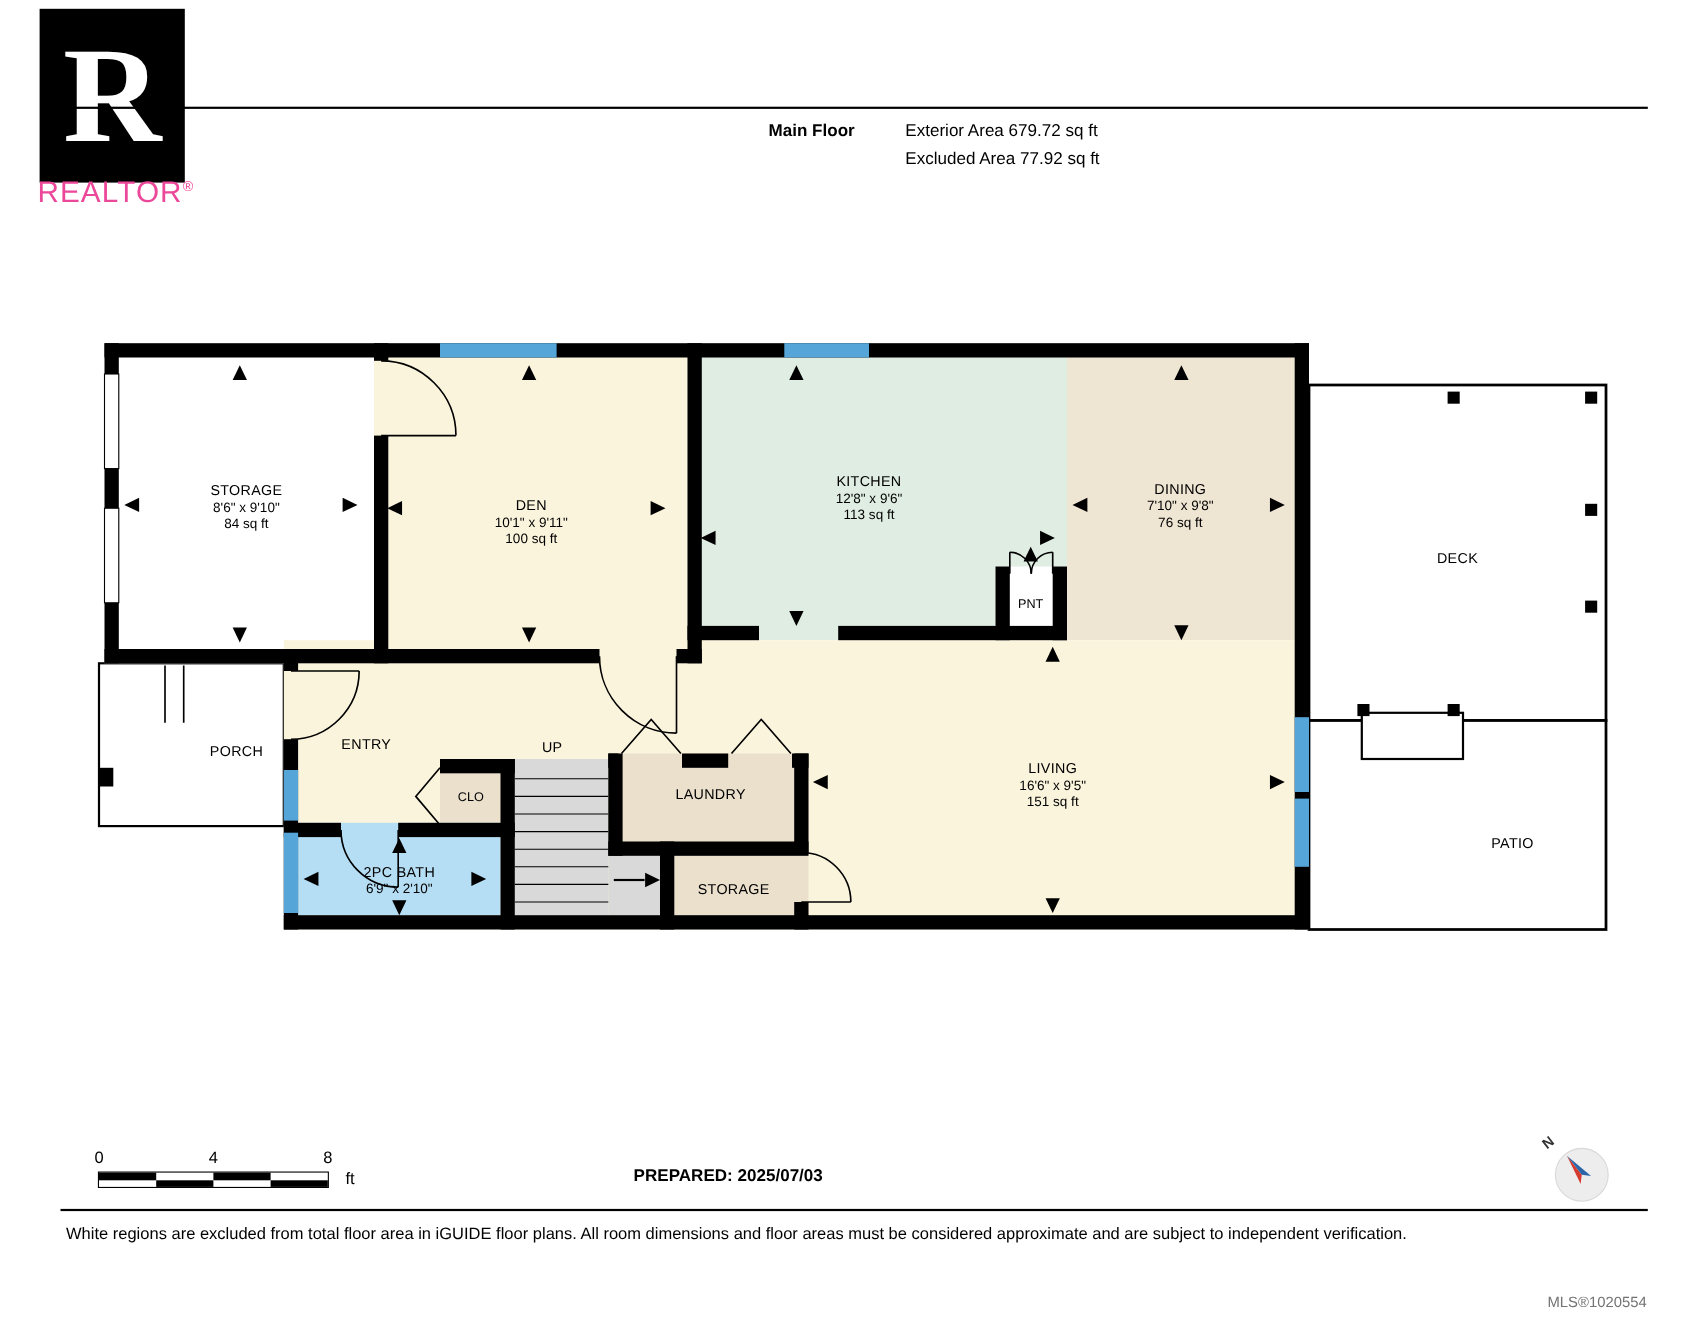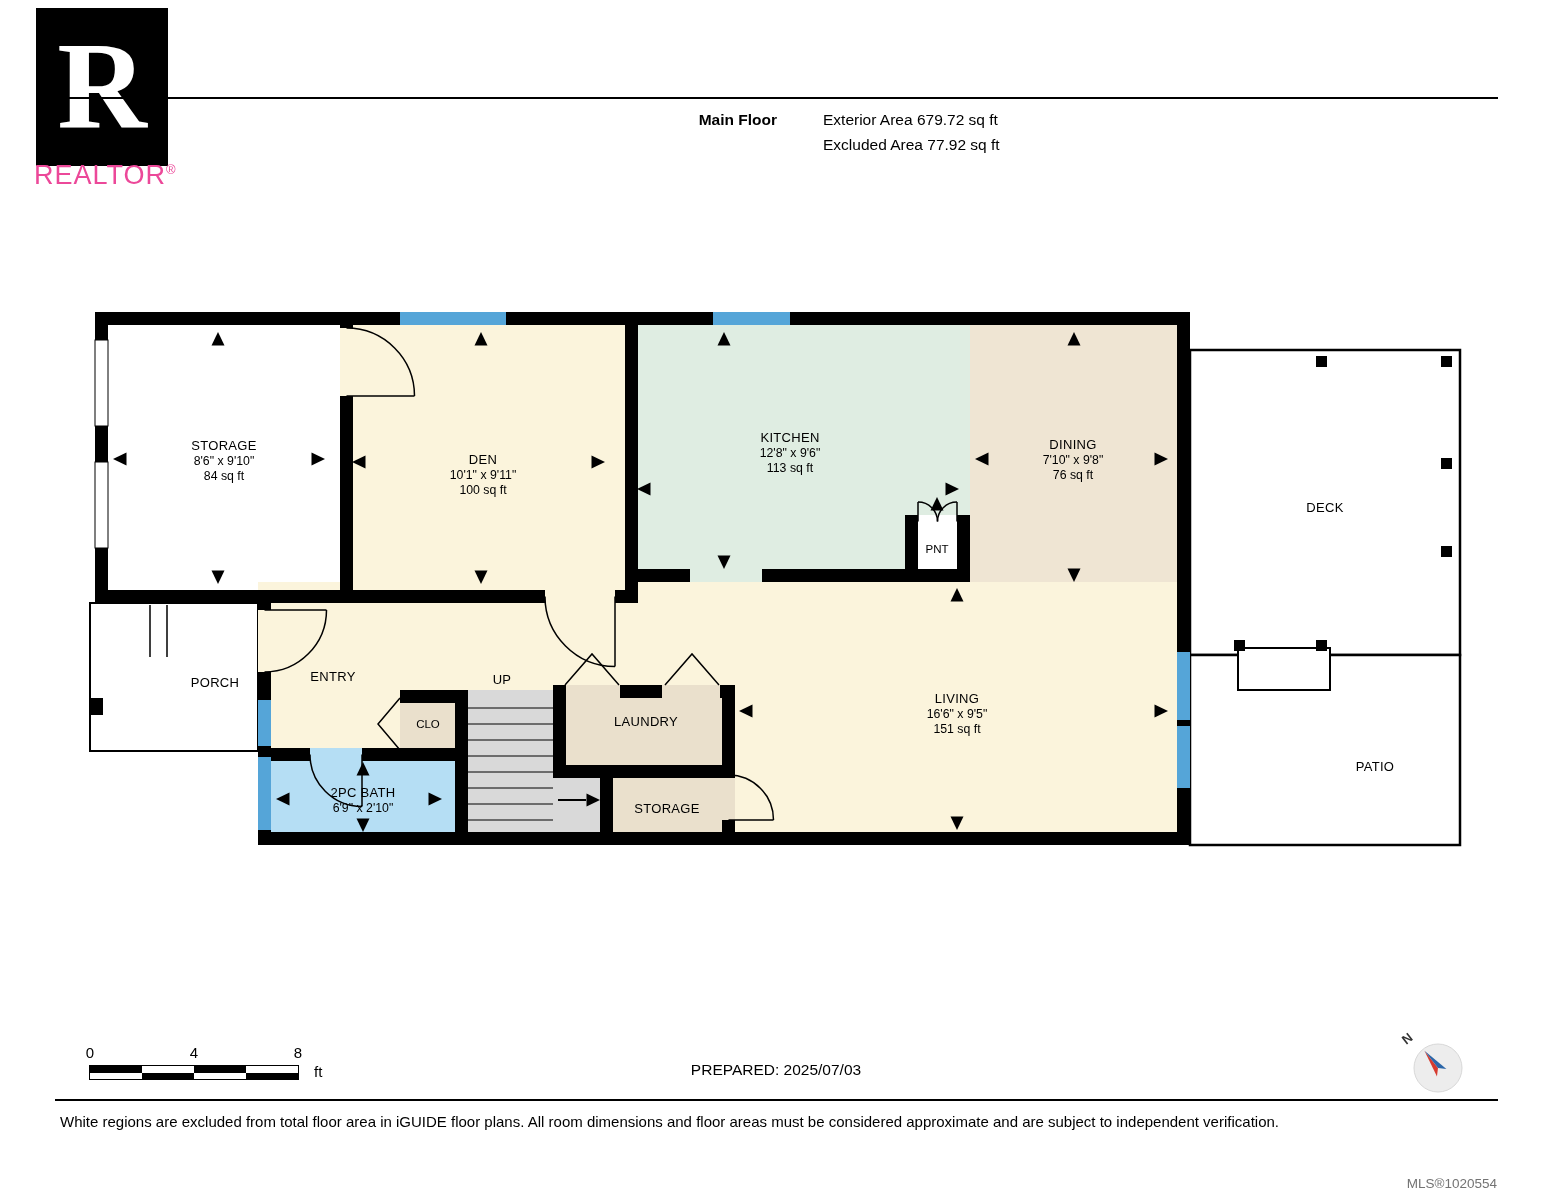--- a/index.html
+++ b/index.html
@@ -36,22 +36,22 @@
 
   
   .scale{position:absolute;left:88px;top:1044px;width:280px;height:44px;font-size:15px;}
   .tick{position:absolute;top:0;width:16px;text-align:center;}
   .t0{left:-6px;} .t4{left:98px;} .t8{left:202px;}
   .bar{position:absolute;left:1px;top:21px;width:208px;height:13px;border:1.5px solid #000;
        display:grid;grid-template-columns:repeat(4,1fr);grid-template-rows:repeat(2,1fr);background:#fff;}
   .bar i{display:block;}
   .bar i:nth-child(1),.bar i:nth-child(3),.bar i:nth-child(6),.bar i:nth-child(8){background:#000;}
   .unit{position:absolute;left:226px;top:19px;}
-  .prepared{position:absolute;left:576px;top:1061px;width:400px;text-align:center;
-            font-size:15.5px;font-weight:normal;}
+  .prepared{position:absolute;left:576px;top:1061px;width:400px;text-align:left;
+            font-size:15.5px;font-weight:bold;}
   .compass{position:absolute;left:1396px;top:1022px;width:76px;height:80px;}
   .compass text{font-family:"Liberation Sans",sans-serif;font-size:13px;font-weight:bold;fill:#333;text-anchor:middle;}
   .disclaimer{position:absolute;left:60px;top:1113px;width:1260px;font-size:15px;font-weight:normal;}
   .mls{position:absolute;right:56px;top:1176px;font-size:13.5px;color:#737373;}
 </style>
 </head>
 <body>
 
 <div class="page">
 

